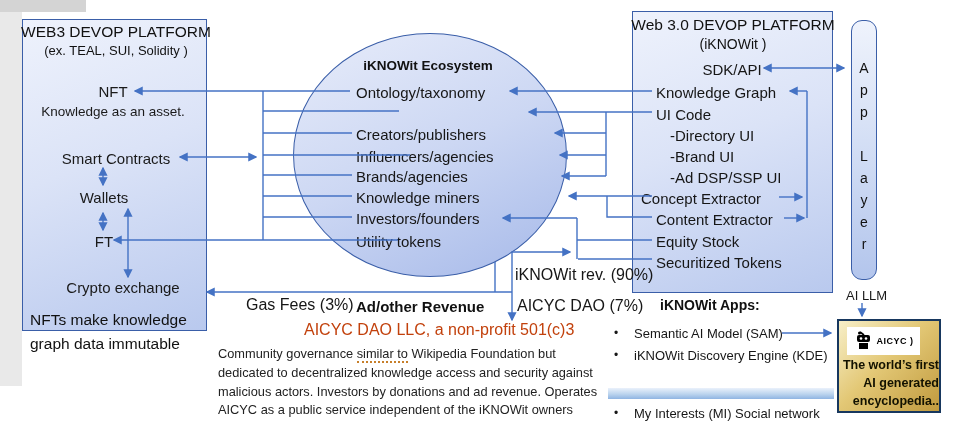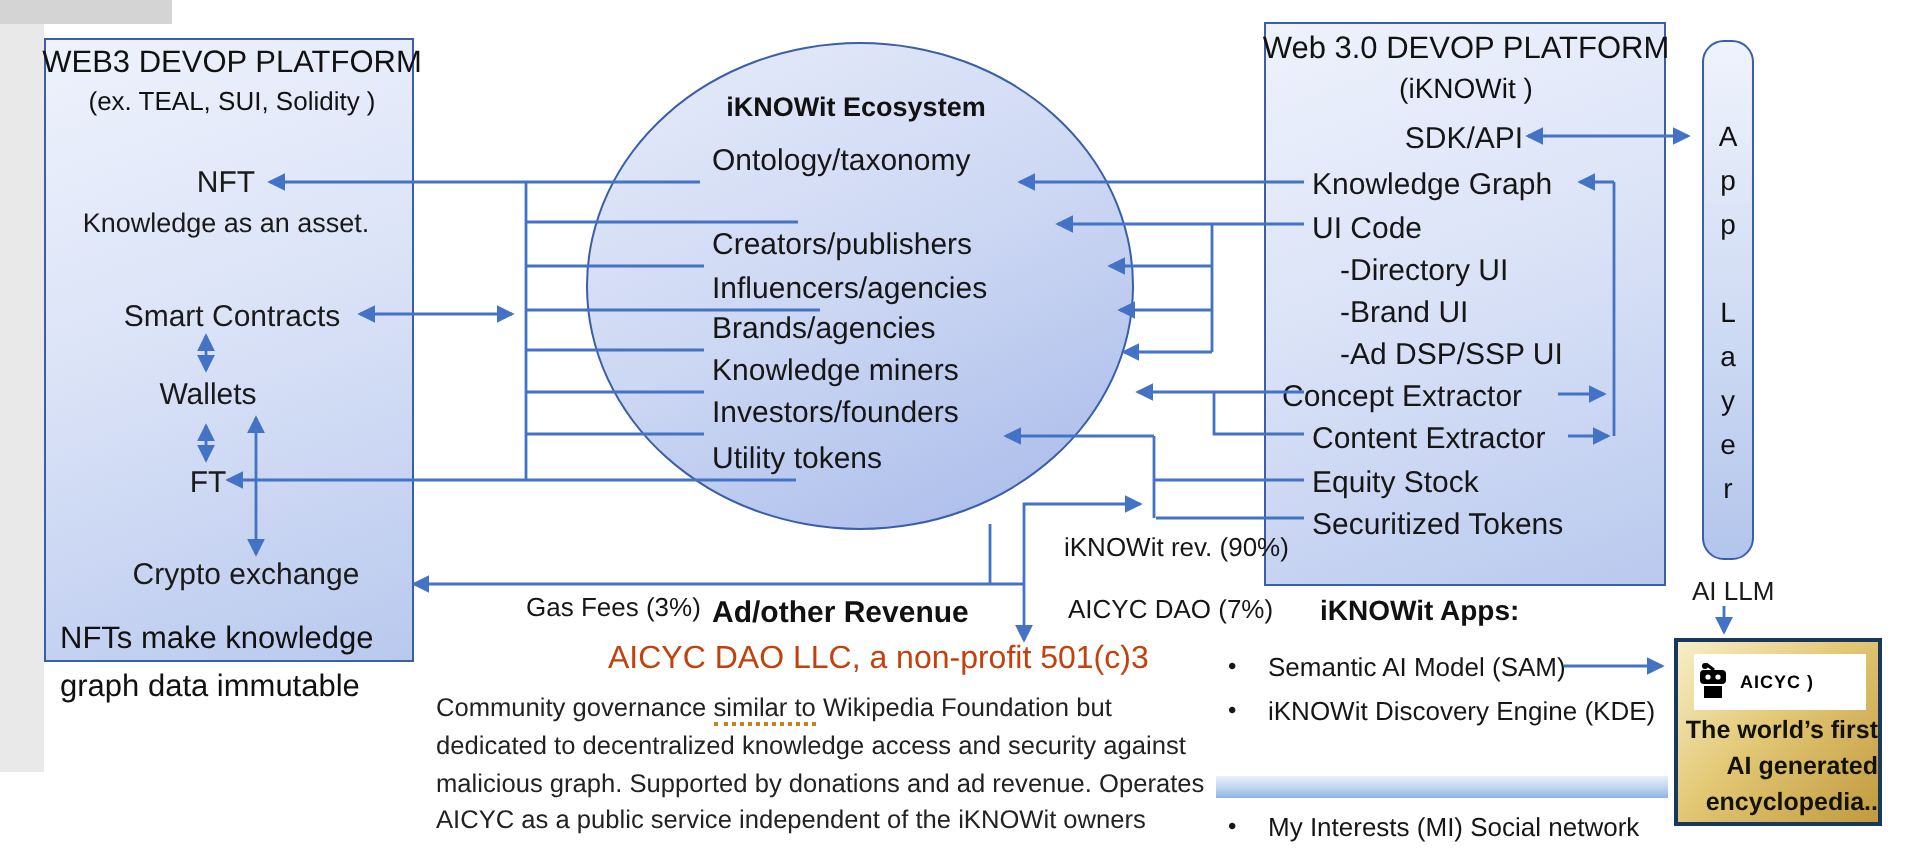--- a/index.html
+++ b/index.html
@@ -19,60 +19,60 @@
 
   
   .bluebox{
     background:linear-gradient(160deg,#eef2fc 0%,#dbe3f7 45%,#b9c9ee 100%);
     border:1.6px solid #3a5ea8;
     box-sizing:border-box;
   }
   .left-box{left:22px;top:19px;width:185px;height:312px;}
   .right-box{left:632px;top:11px;width:201px;height:282px;}
   .ellipse{
-    left:293px;top:21px;width:274px;height:244px;border-radius:50%;
+    left:293px;top:33px;width:274px;height:244px;border-radius:50%;
     background:linear-gradient(155deg,#e7ecfa 0%,#ccd7f3 50%,#a6b9e9 100%);
     border:1.6px solid #3a5ea8;box-sizing:border-box;
   }
   .app-layer{
     left:851px;top:20px;width:26px;height:260px;border-radius:11px;
     background:linear-gradient(180deg,#eff3fc 0%,#ccd9f3 60%,#b3c5ec 100%);
     border:1.5px solid #3a5ea8;box-sizing:border-box;
     font-size:14px;line-height:22px;text-align:center;
     padding-top:36px;white-space:pre-line;color:#111;
   }
   .gold-box{
     left:837px;top:319px;width:104px;height:94px;box-sizing:border-box;
     background:linear-gradient(135deg,#f7efc9 0%,#e3c876 45%,#c09a3e 100%);
     border:2px solid #17375e;
   }
   .logo-plate{
-    position:absolute;left:8px;top:6px;width:86px;height:28px;background:#ffffff;
-    display:flex;align-items:center;justify-content:flex-start;gap:3px;
+    position:absolute;left:8px;top:6px;width:73px;height:28px;background:#ffffff;
+    display:flex;align-items:center;justify-content:center;gap:3px;
   }
   .logo-text{font-size:9px;font-weight:bold;letter-spacing:.5px;color:#000;}
   .gold-line{position:absolute;left:0;width:100%;text-align:right;
     font-weight:bold;font-size:12.5px;color:#131200;}
   .band{
     left:608px;top:388px;width:226px;height:11px;
     background:linear-gradient(180deg,#eaf1fb 0%,#bcd4ee 55%,#8fb4e2 100%);
   }
 
   
   .t15{font-size:15px;}
   .t13{font-size:13px;}
   .title{font-size:15.5px;color:#111;}
   .sub{font-size:13px;color:#111;}
   .etitle{font-size:13.5px;font-weight:bold;color:#111;}
   .eitem{font-size:15px;color:#161616;white-space:nowrap;}
   .ritem{font-size:15px;color:#161616;white-space:nowrap;}
   .apps-title{font-size:14px;font-weight:bold;color:#111;margin-left:32px;}
   .bullet-item{font-size:13px;color:#161616;white-space:nowrap;padding-left:20px;}
   .bullet-item::before{content:"\2022";position:absolute;left:0;top:0;font-size:12px;}
-  .rev-label{font-size:13px;color:#161616;white-space:nowrap;margin-left:17px;}
+  .rev-label{font-size:16px;color:#161616;white-space:nowrap;}
   .rev-bold{font-size:15px;font-weight:bold;color:#111;white-space:nowrap;}
   .dao-title{font-size:16px;color:#c2410c;white-space:nowrap;margin-left:22px;}
   .para{font-size:12.8px;line-height:18.8px;color:#222;}
   .para div{white-space:nowrap;}
   .dotted-u{border-bottom:2px dotted #c77f2a;}
   .caption{font-size:15.5px;line-height:24px;color:#111;}
   svg.wires{position:absolute;left:0;top:0;pointer-events:none;}
 </style>
 </head>
 <body>
@@ -160,21 +160,21 @@
 
 <div class="abs rev-label" style="left:246px;top:296px;">Gas Fees (3%)</div>
 <div class="abs rev-bold" style="left:356px;top:298px;">Ad/other Revenue</div>
 <div class="abs rev-label" style="left:515px;top:266px;">iKNOWit rev. (90%)</div>
 <div class="abs rev-label" style="left:517px;top:297px;">AICYC DAO (7%)</div>
 
 <div class="abs dao-title" style="left:282px;top:321px;">AICYC DAO LLC, a non-profit 501(c)3</div>
 <div class="abs para" style="left:218px;top:345px;">
   <div><span>Community governance </span><span class="dotted-u">similar to</span><span> Wikipedia Foundation but</span></div>
   <div>dedicated to decentralized knowledge access and security against</div>
-  <div>malicious graph. Supported by donations and ad revenue. Operates</div>
+  <div>malicious actors. Investors by donations and ad revenue. Operates</div>
   <div>AICYC as a public service independent of the iKNOWit owners</div>
 </div>
 
 <svg class="wires" width="965" height="427" viewBox="0 0 965 427">
   <defs>
     <marker id="ah" viewBox="0 0 10 10" refX="8.5" refY="5" markerWidth="6.5" markerHeight="6.5" orient="auto-start-reverse">
       <path d="M0,0 L10,5 L0,10 z" fill="#4472c4"></path>
     </marker>
   </defs>
   <g stroke="#4472c4" stroke-width="1.4" fill="none">

